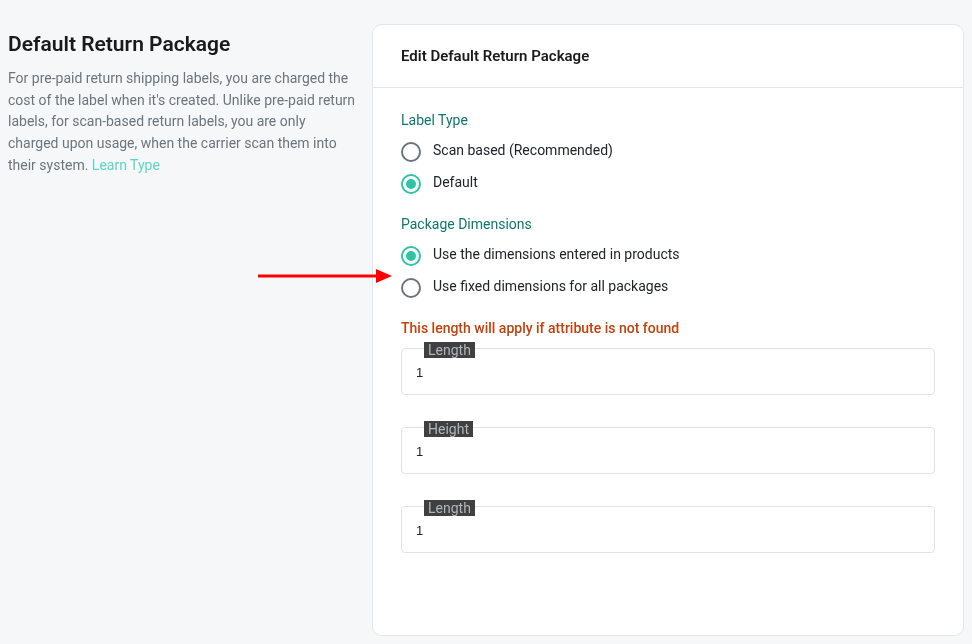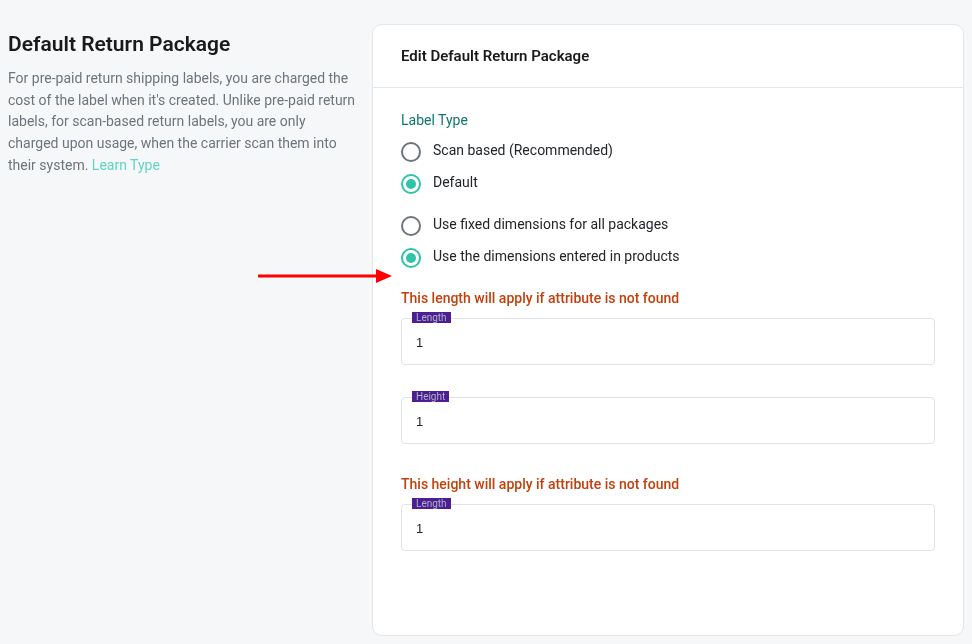--- a/index.html
+++ b/index.html
@@ -102,24 +102,24 @@
     }
     .text-field {
       position: relative;
       border: 1px solid #dfe3e6;
       border-radius: 4px;
       background: #fff;
     }
     .text-field .floating-label {
       position: absolute;
       top: -7px;
-      left: 10px;
-      background: #4c1d95;
+      left: 22px;
+      background: #404040;
       padding: 0 4px;
-      font-size: 10px;
+      font-size: 14px;
       color: #adb5bd;
     }
     .text-field input {
       width: 100%;
       border: none;
       outline: none;
       padding: 16px 14px 14px;
       font-size: 13px;
       color: #212529;
       background: transparent;
@@ -156,50 +156,50 @@
           <span class="radio-label">Scan based (Recommended)</span>
         </div>
         <div class="radio-row">
           <span class="radio-outer selected">
               <span class="radio-inner"></span>
             </span>
           <span class="radio-label">Default</span>
         </div>
       </div>
 
+      <div class="section-label">Package Dimensions</div>
       <div class="radio-group">
-        <div class="radio-row">
-          <span class="radio-outer"></span>
-          <span class="radio-label">Use fixed dimensions for all packages</span>
-        </div>
         <div class="radio-row">
           <span class="radio-outer selected">
               <span class="radio-inner"></span>
             </span>
           <span class="radio-label">Use the dimensions entered in products</span>
+        </div>
+        <div class="radio-row">
+          <span class="radio-outer"></span>
+          <span class="radio-label">Use fixed dimensions for all packages</span>
         </div>
       </div>
 
       <div class="field-block">
         <div class="field-desc">This length will apply if attribute is not found</div>
         <div class="text-field">
           <span class="floating-label">Length</span>
           <input type="text" value="1" style="">
         </div>
       </div>
 
       <div class="field-block">
         <div class="text-field">
           <span class="floating-label">Height</span>
           <input type="text" value="1" style="">
         </div>
       </div>
 
       <div class="field-block">
-        <div class="field-desc">This height will apply if attribute is not found</div>
         <div class="text-field">
           <span class="floating-label">Length</span>
           <input type="text" value="1" style="">
         </div>
       </div>
 
     </div>
   </div>
 </div>
 

